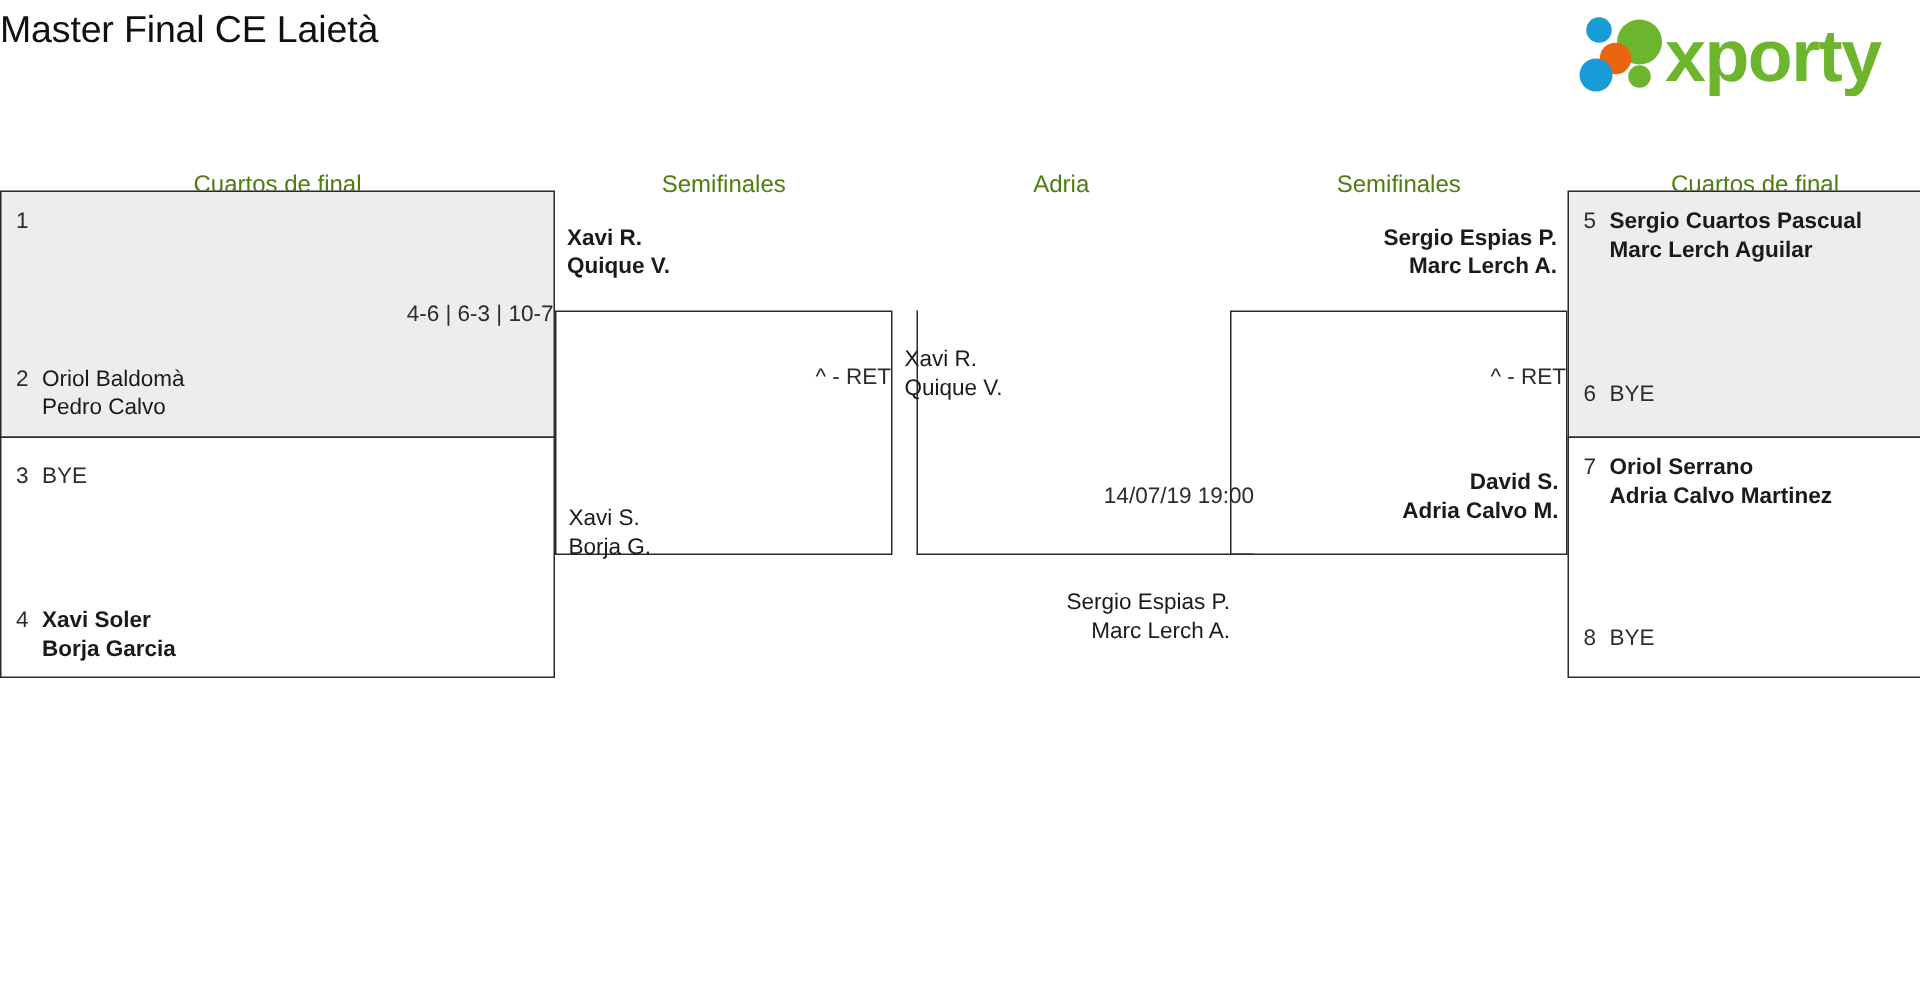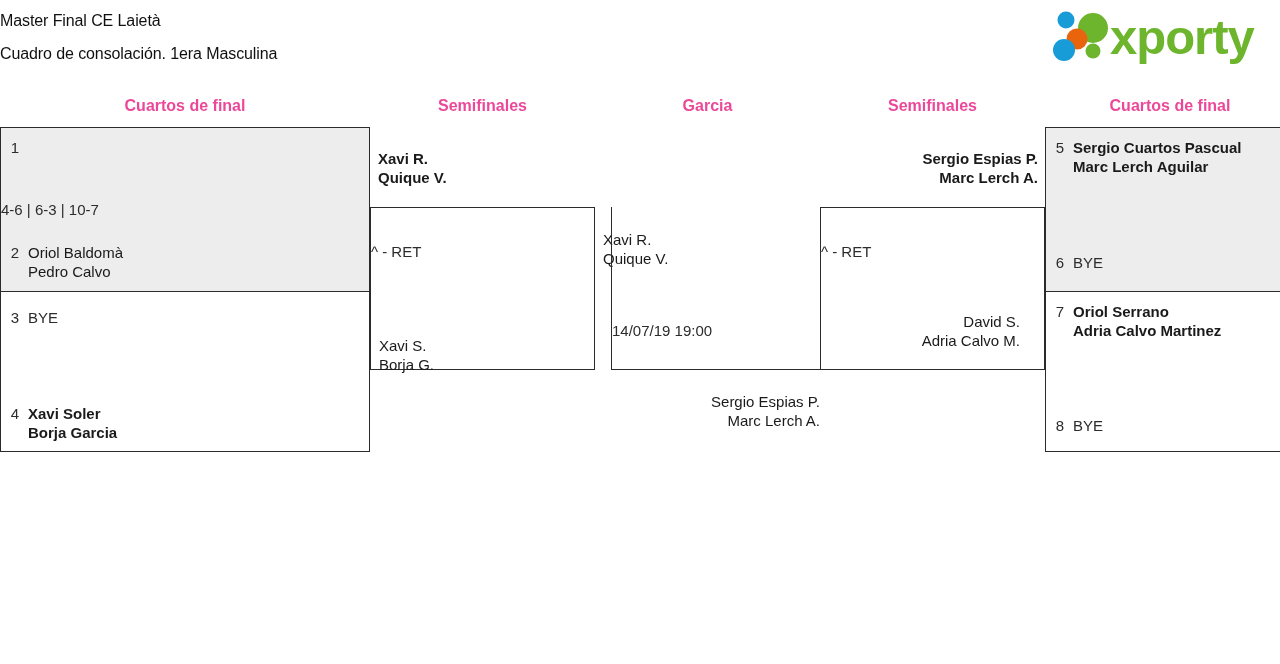--- a/index.html
+++ b/index.html
@@ -18,47 +18,46 @@
     background: #ffffff;
   }
 
   
   .title-block {
     position: absolute;
     left: 0; top: 0;
     width: 900px;
   }
   .title-line {
-    font-size: 16px;
+    font-size: 25px;
     line-height: 33px;
     font-weight: 400;
     color: #101010;
     white-space: nowrap;
     letter-spacing: -0.1px;
   }
   .title-line.l1 { margin-top: 4px; }
 
   
   .logo {
     position: absolute;
     right: 6px; top: 6px;
     width: 224px; height: 58px;
   }
   .logo svg { display: block; }
 
   
   .round-header {
     position: absolute;
-    top: 95px;
+    top: 113px;
     font-size: 16px;
     line-height: 22px;
-    color: #ec4899;
+    color: #4d7c0f;
     text-align: center;
     white-space: nowrap;
-    font-weight: bold;
   }
 
   
   .box {
     position: absolute;
     border: 1.5px solid #2b2b2b;
     background: transparent;
   }
   .box.shaded { background: #ededed; }
 
@@ -92,52 +91,51 @@
   }
   .winner .nm { font-weight: 700; }
   .bye-row { align-items: center; }
   .bye-row .nm { color: #2c2c2c; }
 
   .score {
     position: absolute;
     font-size: 15px;
     line-height: 19px;
     color: #2c2c2c;
-    text-align: left;
+    text-align: right;
     white-space: nowrap;
   }
 </style>
 </head>
 <body>
 
 <div id="root">
 
   <div class="title-block">
     <div class="title-line l1">Master Final CE Laietà</div>
-    <div class="title-line">Cuadro de consolación. 1era Masculina</div>
   </div>
 
   <div class="logo">
     <svg width="224" height="58" viewBox="0 0 224 58" xmlns="http://www.w3.org/2000/svg" aria-label="xporty">
       <g>
         <circle cx="43" cy="22" r="15" fill="#6cb52d"></circle>
         <circle cx="16" cy="14" r="8.5" fill="#189cd8"></circle>
         <circle cx="27" cy="33" r="10.5" fill="#e8650d"></circle>
         <circle cx="14" cy="44" r="11" fill="#189cd8"></circle>
         <circle cx="43" cy="45" r="7.5" fill="#6cb52d"></circle>
       </g>
       <g fill="#6cb52d">
         <text x="60" y="48" font-family="Liberation Sans, sans-serif" font-size="49" font-weight="700" letter-spacing="-1">xporty</text>
       </g>
     </svg>
   </div>
 
   <div class="round-header" style="left:60px;  width:250px;">Cuartos de final</div>
   <div class="round-header" style="left:370px; width:225px;">Semifinales</div>
-  <div class="round-header" style="left:595px; width:225px;">Garcia</div>
+  <div class="round-header" style="left:595px; width:225px;">Adria</div>
   <div class="round-header" style="left:820px; width:225px;">Semifinales</div>
   <div class="round-header" style="left:1045px;width:250px;">Cuartos de final</div>
 
   <div class="box shaded" style="left:0px; top:127px; width:370px; height:165px;">
     <div class="slot winner" style="left:8px; top:10px;">
       <span class="seed">1</span>
     </div>
     <div class="score" style="left:0; right:0; top:72px;">4-6 | 6-3 | 10-7</div>
     <div class="slot" style="left:8px; top:115px;">
       <span class="seed">2</span>
@@ -202,21 +200,21 @@
 
   <div class="slot right-align winner" style="left:820px; width:218px; top:149px;">
     <span class="names" style="text-align:right;">
       <span class="nm">Sergio Espias P.</span>
       <span class="nm">Marc Lerch A.</span>
     </span>
   </div>
 
   <div class="box" style="left:820px; top:207px; width:225px; height:163px;">
     <div class="score" style="left:0; right:0; top:34px;">^ - RET</div>
-    <div class="slot right-align" style="right:24px; top:104px;">
+    <div class="slot right-align" style="right:5px; top:104px;font-weight:bold;">
       <span class="names" style="text-align:right;">
         <span class="nm">David S.</span>
         <span class="nm">Adria Calvo M.</span>
       </span>
     </div>
   </div>
 
   <div class="box shaded" style="left:1045px; top:127px; width:250px; height:165px;">
     <div class="slot winner" style="left:8px; top:10px;">
       <span class="seed">5</span>

